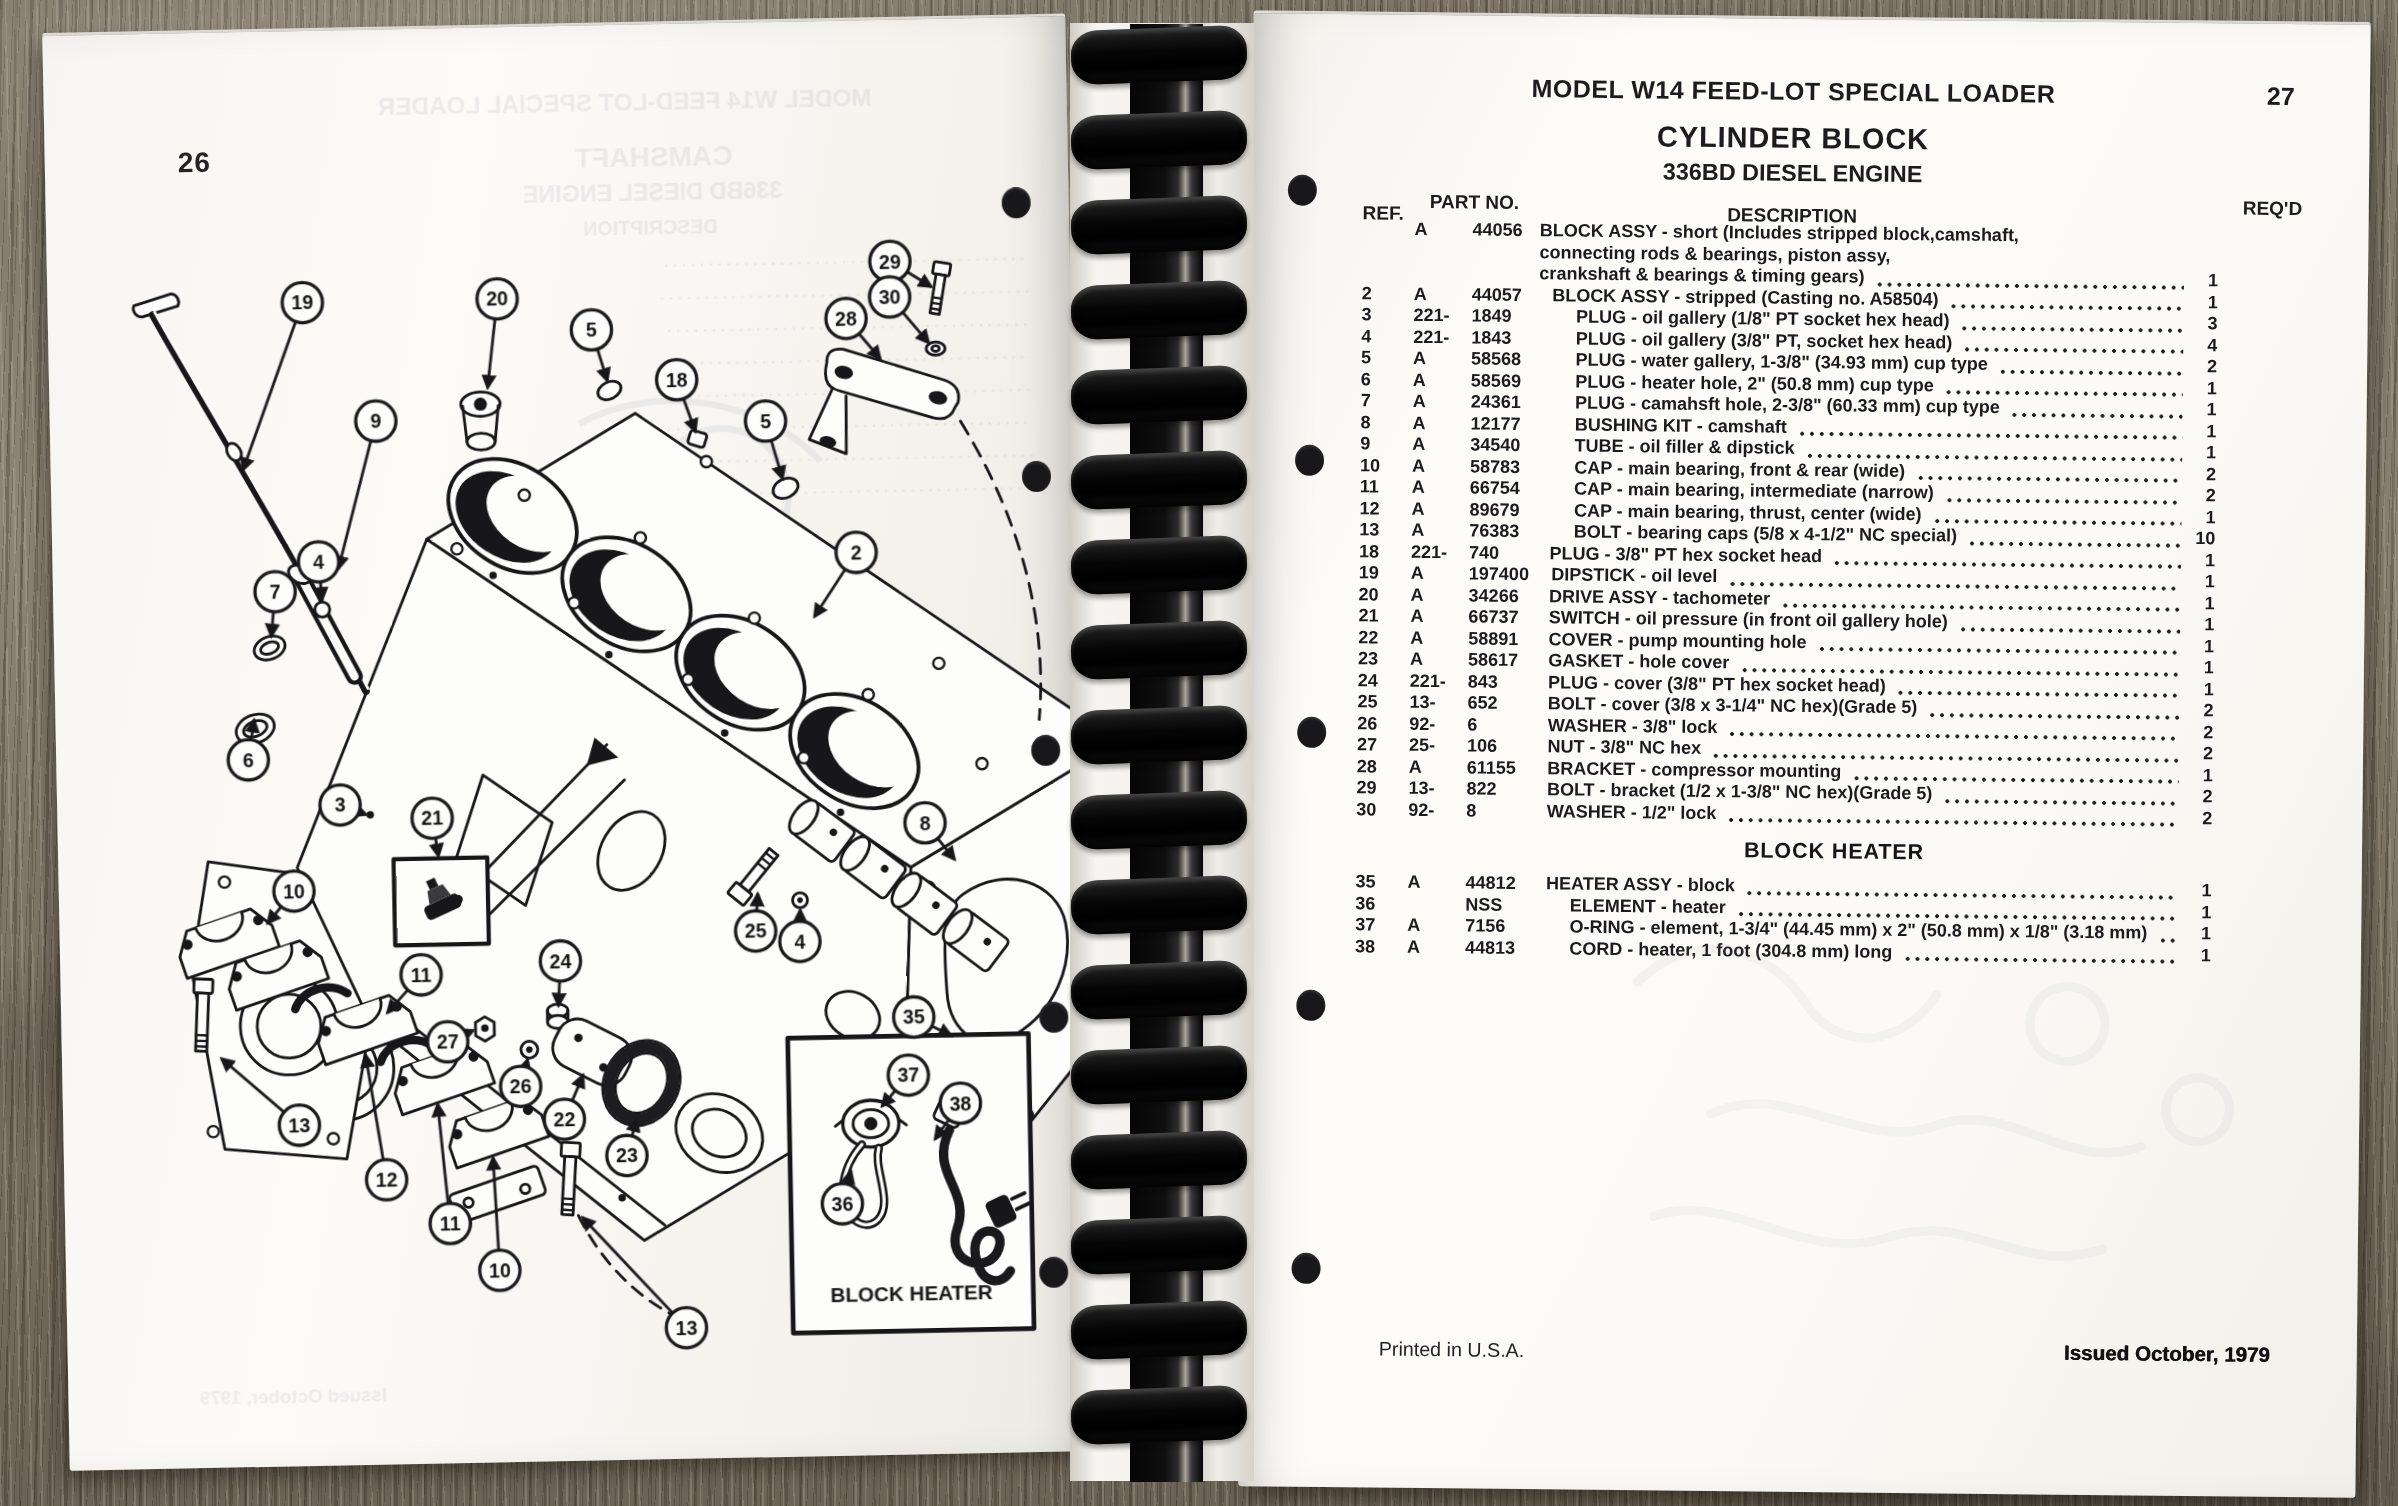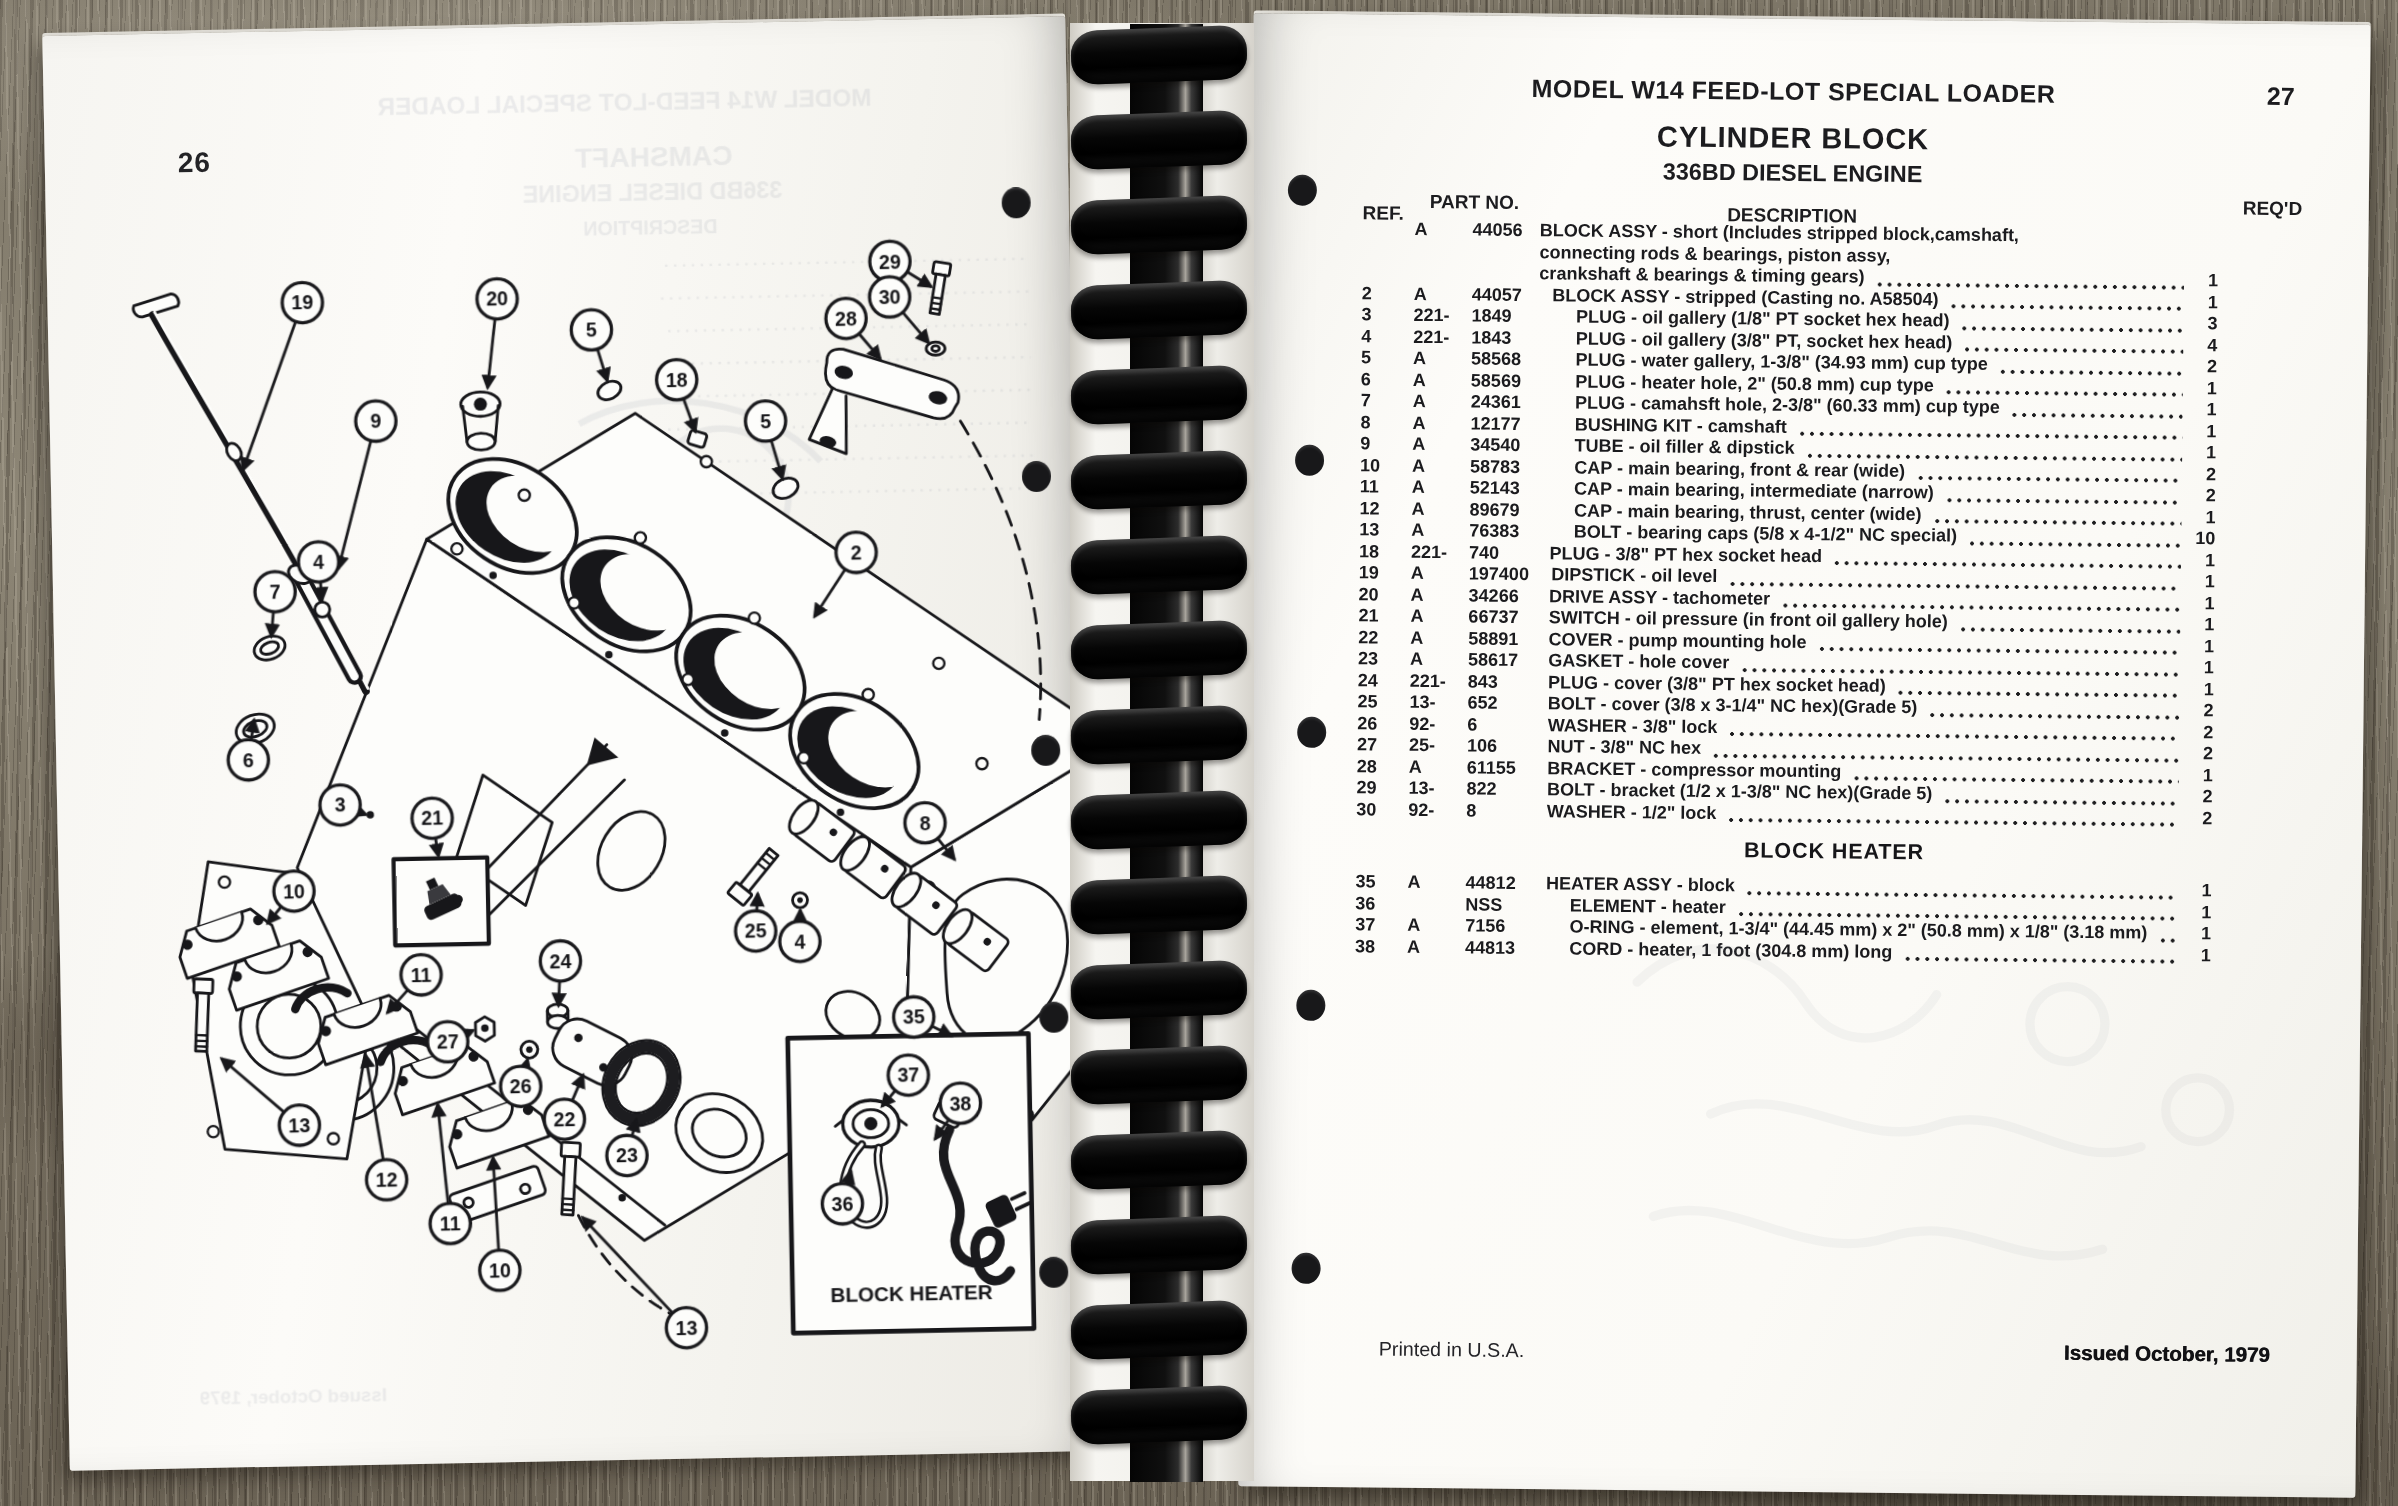--- a/index.html
+++ b/index.html
@@ -626,21 +626,21 @@
           <div class="c-ref">10</div>
           <div class="c-pre">A</div>
           <div class="c-num">58783</div>
           <div class="c-desc" style="padding-left: 37px;">CAP - main bearing, front &amp; rear (wide)</div>
           <div class="leader"></div>
           <div class="c-qty">2</div>
         </div>
         <div class="prow">
           <div class="c-ref">11</div>
           <div class="c-pre">A</div>
-          <div class="c-num">52143</div>
+          <div class="c-num">66754</div>
           <div class="c-desc" style="padding-left: 37px;">CAP - main bearing, intermediate (narrow)</div>
           <div class="leader"></div>
           <div class="c-qty">2</div>
         </div>
         <div class="prow">
           <div class="c-ref">12</div>
           <div class="c-pre">A</div>
           <div class="c-num">89679</div>
           <div class="c-desc" style="padding-left: 37px;">CAP - main bearing, thrust, center (wide)</div>
           <div class="leader"></div>

